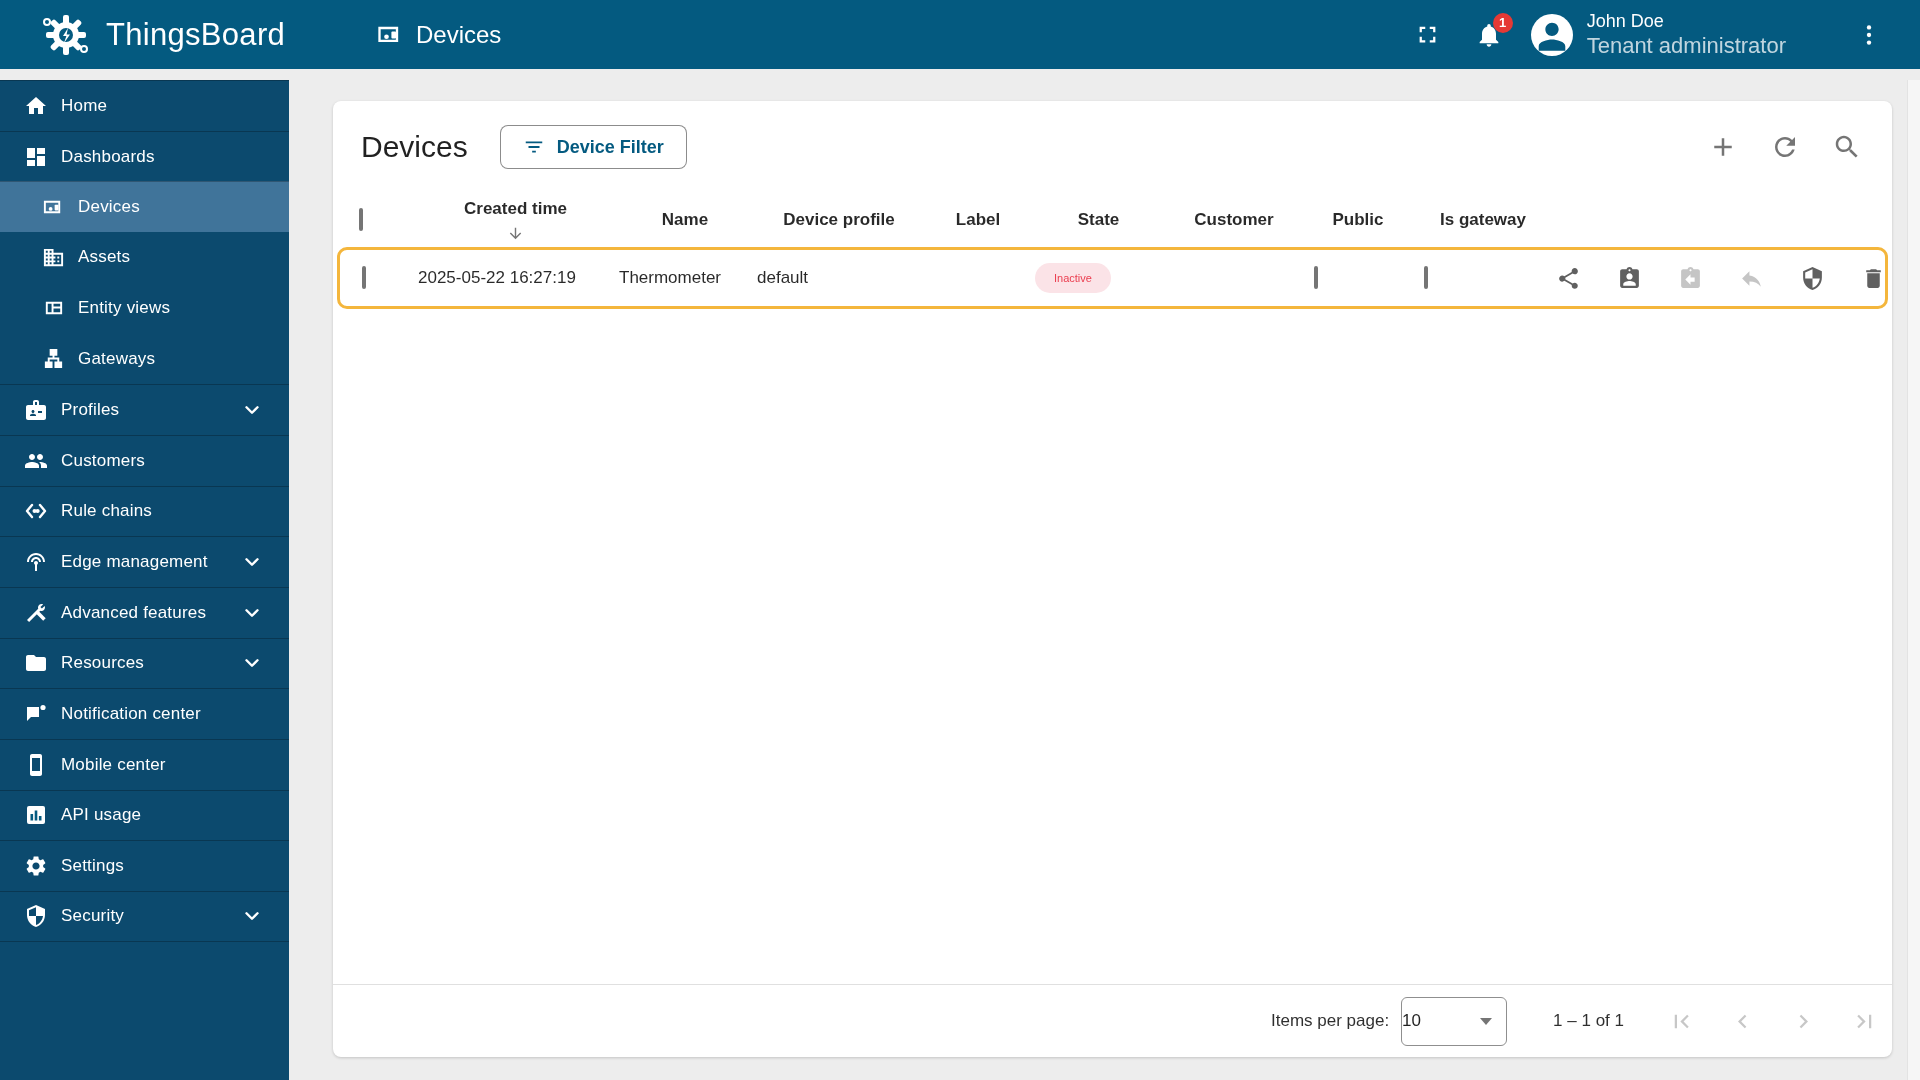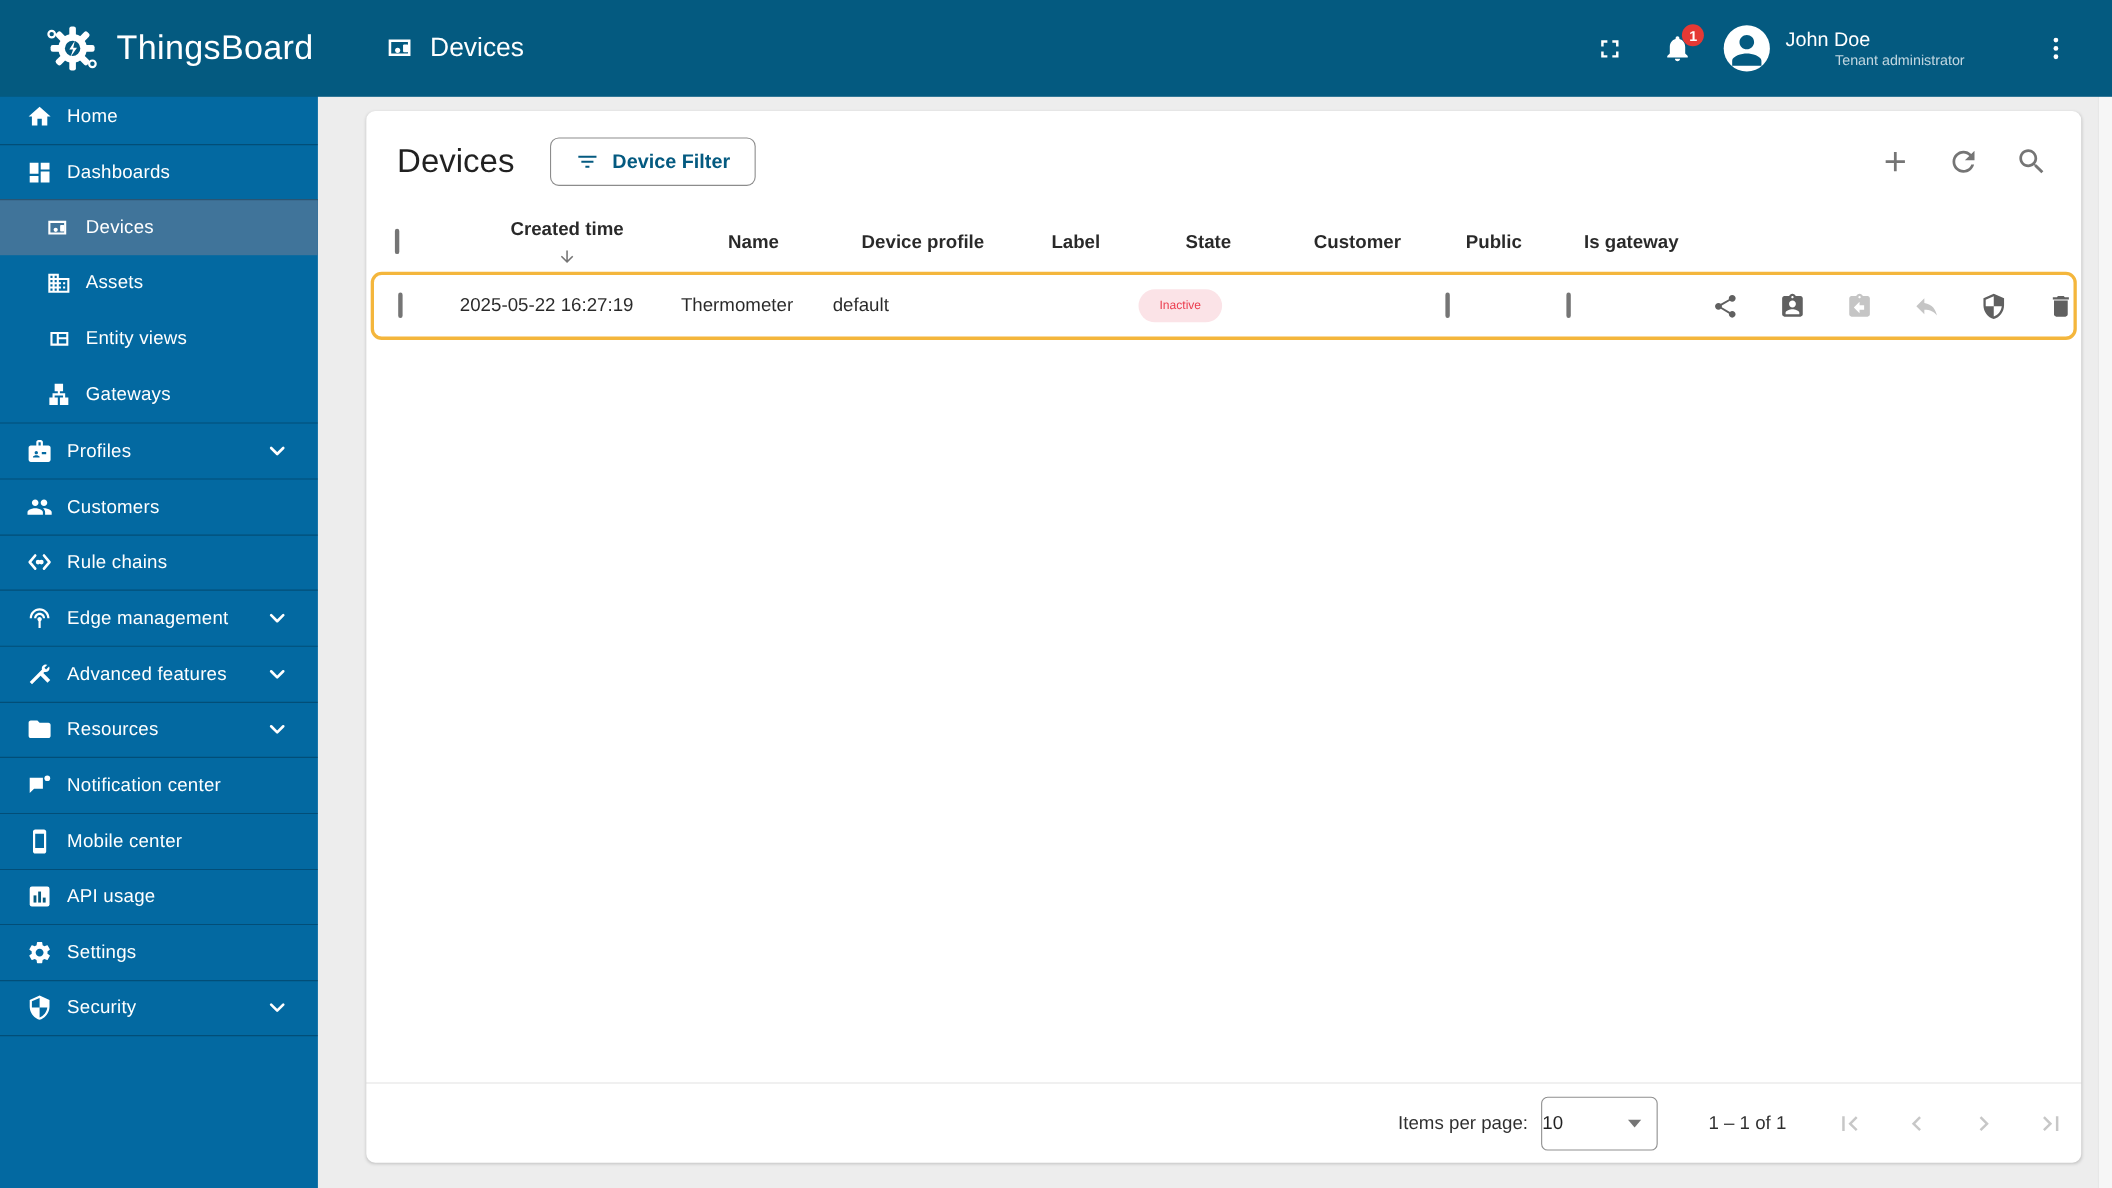--- a/index.html
+++ b/index.html
@@ -1,41 +1,41 @@
 <!DOCTYPE html>
 <html><head>
 <meta charset="utf-8">
 <style>
   * { margin:0; padding:0; box-sizing:border-box; }
   html,body { width:1920px; height:1080px; overflow:hidden;
     font-family:"Liberation Sans", sans-serif; background:#EDEDED; }
 
   
-  .topbar { position:absolute; left:0; top:0; width:1920px; height:88px;
-    background:#045A80; display:flex; align-items:center; color:#fff; z-index:30; }
+  .topbar { position:absolute; left:0; top:0; width:1920px; height:69px;
+    background:#045A80; display:flex; align-items:center; color:#fff; z-index:30;gap:25px; }
   .logo { display:flex; align-items:center; gap:14px; margin-left:40px; width:273px; }
   .logo-text { font-size:31px; font-weight:400; letter-spacing:.3px; }
   .breadcrumb { display:flex; align-items:center; gap:12px; margin-left:38px; }
   .breadcrumb-text { font-size:24px; font-weight:400; }
   .topbar-right { margin-left:auto; display:flex; align-items:center; }
   .icon-btn { background:none; border:none; cursor:pointer; display:flex; align-items:center; justify-content:center; }
   .bell-wrap { position:relative; margin-left:34px; }
   .bell-badge { position:absolute; top:-8px; right:-10px; min-width:20px; height:20px;
     background:#E53935; border-radius:10px; color:#fff; font-size:13px; font-weight:700;
     display:flex; align-items:center; justify-content:center; padding:0 5px; }
   .avatar { width:42px; height:42px; border-radius:50%; background:#fff; margin-left:28px;
     display:flex; align-items:center; justify-content:center; overflow:hidden; }
   .user-block { margin-left:14px; line-height:1.25; }
   .user-name { font-size:18px; color:#fff; }
-  .user-role { font-size:13px; color:rgba(255,255,255,.75);margin-left:45px; }
+  .user-role { font-size:22px; color:rgba(255,255,255,.75); }
   .kebab { margin:0 38px 0 70px; }
 
   
   .sidebar { position:absolute; left:0; top:80px; width:289px; height:1000px;
-    background:#0369a1; color:#fff; }
+    background:#0c4a6e; color:#fff; }
   .nav-item { height:50.7px; display:flex; align-items:center; padding-left:24px;
     cursor:pointer; font-size:17px; font-weight:500; letter-spacing:.2px; }
   .nav-item .nav-ic { width:24px; height:24px; flex:0 0 24px; margin-right:13px;
     display:flex; align-items:center; justify-content:center; }
   .nav-item.div { border-top:1px solid rgba(0,0,0,.25); }
   .nav-item.sub { padding-left:41px; }
   .nav-item.selected { background:#40749A; }
   .nav-item.last { border-bottom:1px solid rgba(0,0,0,.25); }
   .chev { margin-left:auto; margin-right:26px; display:flex; }
 

